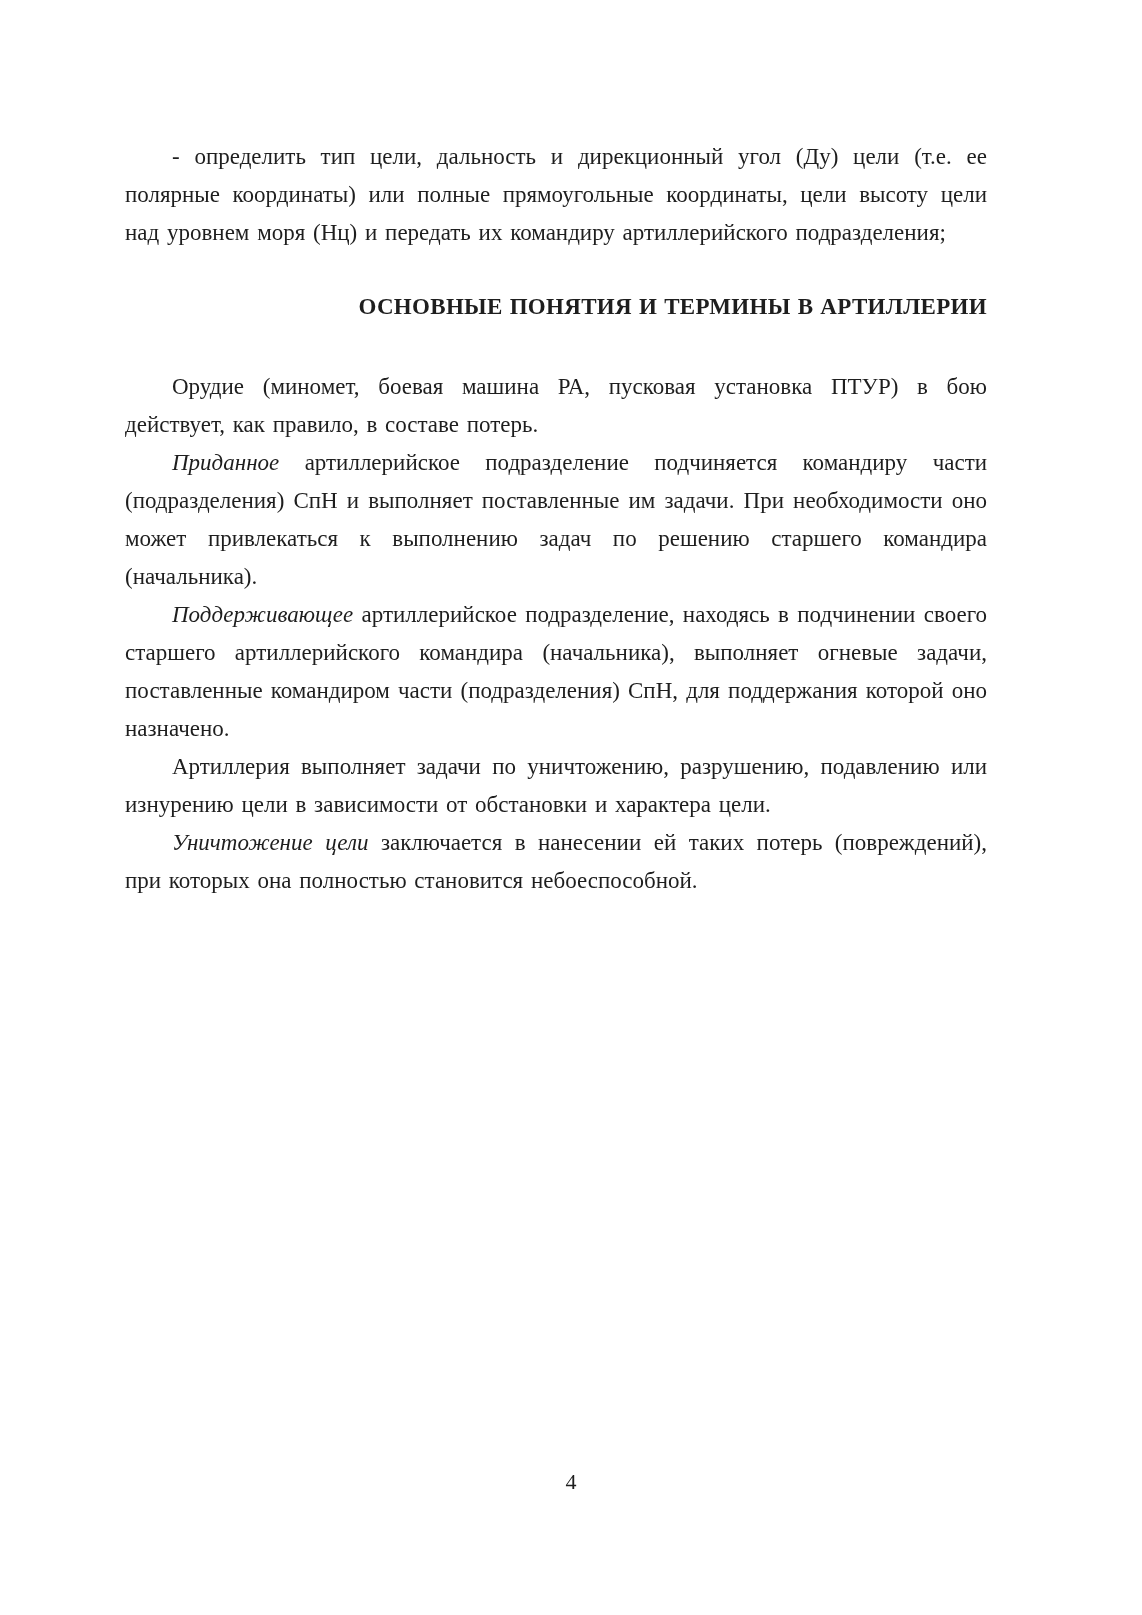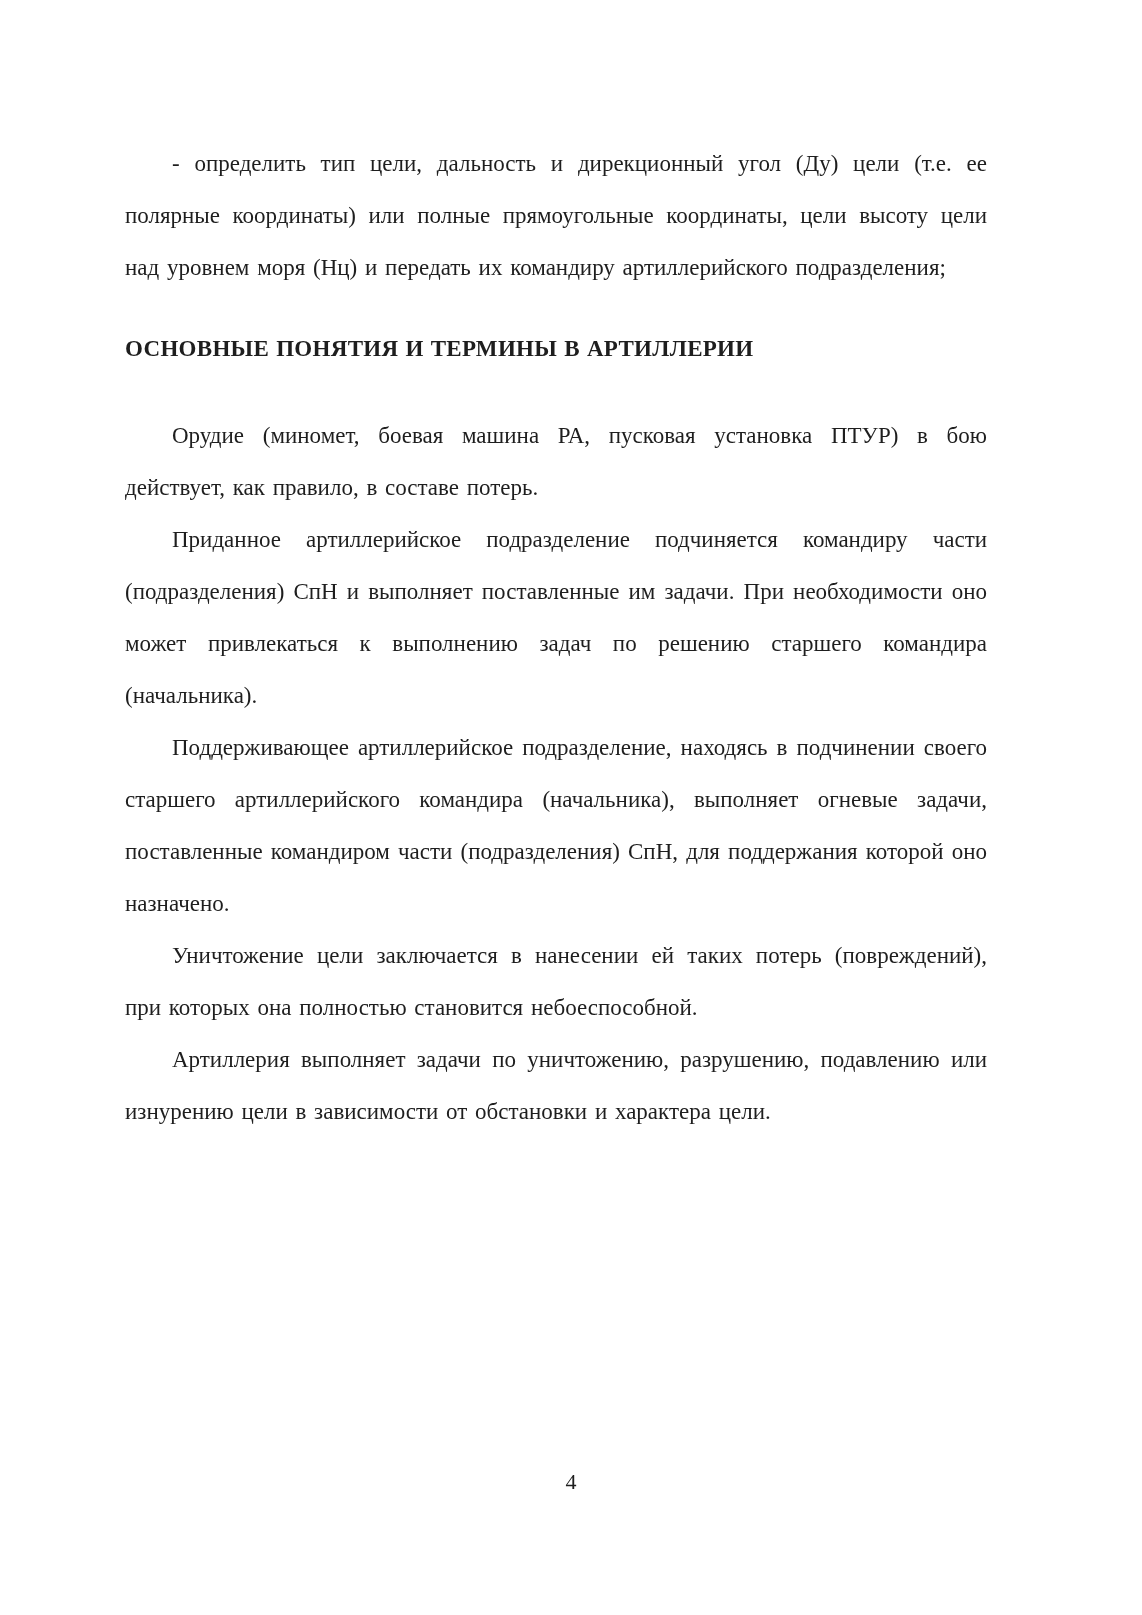--- a/index.html
+++ b/index.html
@@ -17,34 +17,35 @@
   }
   .page {
     position: absolute;
     left: 125px;
     top: 138px;
     width: 862px;
   }
   .para {
     margin: 0;
     font-size: 23px;
-    line-height: 52px;
+    line-height: 38px;
     text-align: justify;
     text-indent: 47px;
     word-spacing: 2px;
   }
   .para .lead {
+    font-style: italic;
     margin-top: 8px;
   }
   .heading {
     margin: 36px 0 42px 0;
     font-size: 23px;
     line-height: 38px;
     font-weight: bold;
-    text-align: left;
+    text-align: right;
     text-indent: 0;
     letter-spacing: 0.3px;
     word-spacing: 1px;
   }
   .page-number {
     position: absolute;
     left: 0;
     top: 1467px;
     width: 100%;
     text-align: center;
@@ -63,19 +64,19 @@
   <h1 class="para heading">ОСНОВНЫЕ ПОНЯТИЯ И ТЕРМИНЫ В АРТИЛЛЕРИИ</h1>
 
 
   <p class="para"><span class="lead"></span><span>Орудие (миномет, боевая машина РА, пусковая установка ПТУР) в бою действует, как правило, в составе потерь.</span></p>
 
 
   <p class="para"><span class="lead">Приданное</span><span> артиллерийское подразделение подчиняется командиру части (подразделения) СпН и выполняет поставленные им задачи. При необходимости оно может привлекаться к выполнению задач по решению старшего командира (начальника).</span></p>
 
   <p class="para"><span class="lead">Поддерживающее</span><span> артиллерийское подразделение, находясь в подчинении своего старшего артиллерийского командира (начальника), выполняет огневые задачи, поставленные командиром части (подразделения) СпН, для поддержания которой оно  назначено.</span></p>
 
+  <p class="para"><span class="lead"></span><span>Артиллерия выполняет задачи по уничтожению, разрушению, подавлению или изнурению цели в зависимости от обстановки и характера цели.</span></p>
+
   <p class="para"><span class="lead">Уничтожение цели</span><span>  заключается в нанесении ей таких потерь (повреждений), при которых она полностью становится небоеспособной.</span></p>
-
-  <p class="para"><span class="lead"></span><span>Артиллерия выполняет задачи по уничтожению, разрушению, подавлению или изнурению цели в зависимости от обстановки и характера цели.</span></p>
 
 </div>
 
 <div class="page-number">4</div>
 
 </body></html>

